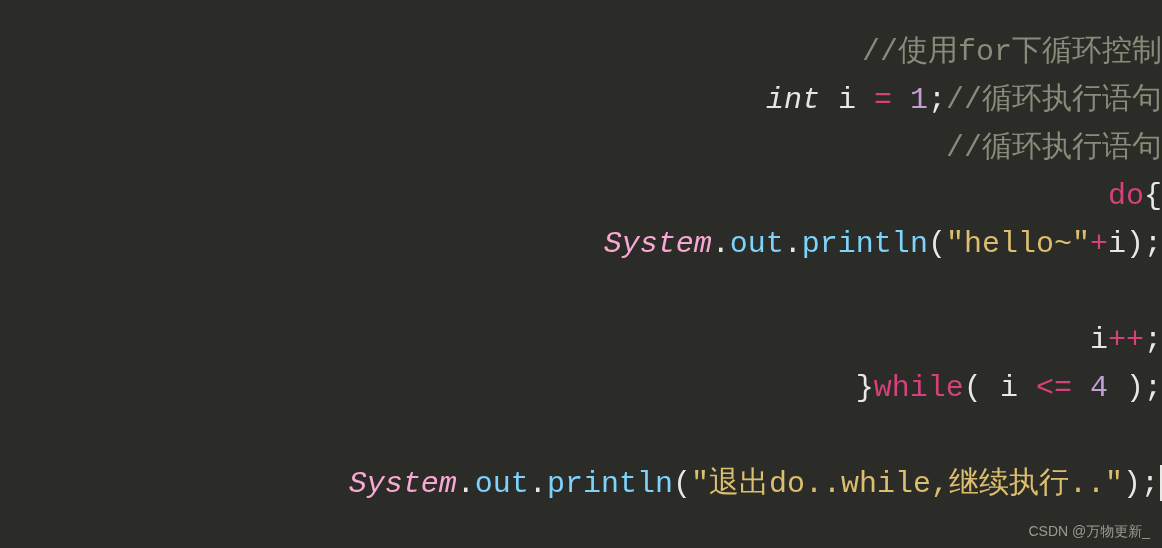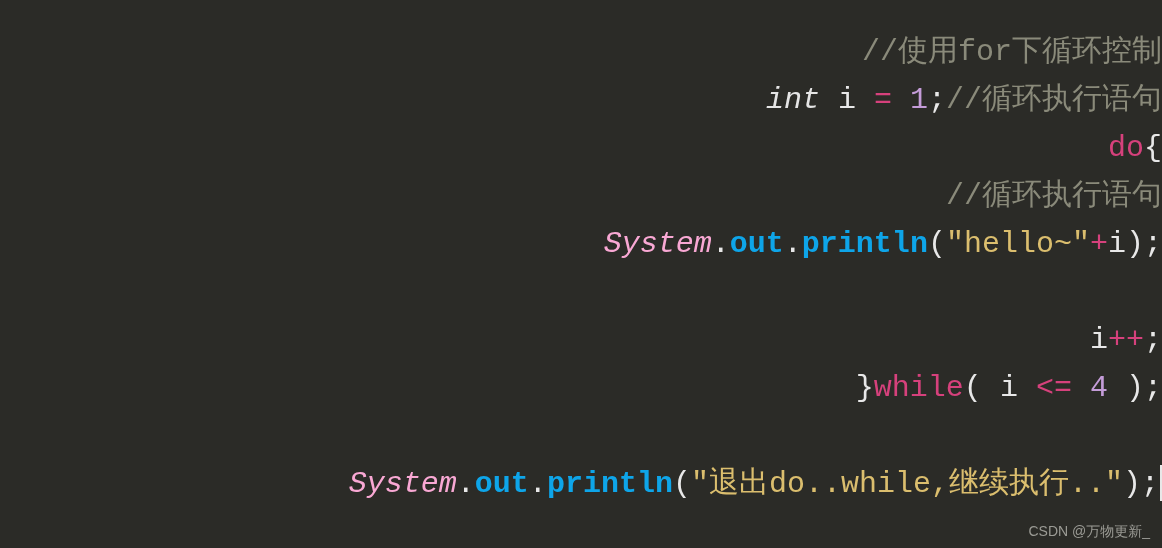--- a/index.html
+++ b/index.html
@@ -22,21 +22,21 @@
       white-space: pre;
       color: #e8e8e8;
       text-align: right;
     }
     .comment { color: #8a8a7a; }
     .type-kw { color: #e5e5e5; font-style: italic; }
     .keyword { color: #d6417c; }
     .operator { color: #d6417c; }
     .number { color: #c49cd8; }
     .class-ref { color: #f9a8d4; font-style: italic; }
-    .method { color: #0ea5e9; font-weight: bold; }
+    .method { color: #7dd3fc; }
     .string { color: #dbbe6e; }
     .punct { color: #e8e8e8; }
     .ident { color: #e8e8e8; }
     .watermark {
       position: absolute;
       bottom: 6px;
       right: 12px;
       color: #9b9b95;
       font-size: 14px;
       font-family: "Microsoft YaHei", sans-serif;
@@ -53,23 +53,23 @@
   </style>
 </head>
 <body>
 
 <div>
 
   <div class="code-line"><span class="comment"><span>//</span><span>使用</span><span>for</span><span>下循环控制</span></span></div>
 
   <div class="code-line"><span class="type-kw">int</span><span class="ident"> i </span><span class="operator">=</span><span> </span><span class="number">1</span><span class="punct">;</span><span class="comment">//循环执行语句</span></div>
 
+  <div class="code-line"><span>    </span><span class="comment">//循环执行语句</span></div>
+
   <div class="code-line"><span class="keyword">do</span><span class="punct">{</span></div>
-
-  <div class="code-line"><span>    </span><span class="comment">//循环执行语句</span></div>
 
   <div class="code-line"><span>    </span><span class="class-ref">System</span><span class="punct">.</span><span class="method">out</span><span class="punct">.</span><span class="method">println</span><span class="punct">(</span><span class="string">"hello~"</span><span class="operator">+</span><span class="ident">i</span><span class="punct">)</span><span class="punct">;</span></div>
 
   <div class="code-line"><span>    </span></div>
 
   <div class="code-line"><span>    </span><span class="ident">i</span><span class="operator">++</span><span class="punct">;</span></div>
 
   <div class="code-line"><span class="punct">}</span><span class="keyword">while</span><span class="punct">(</span><span> </span><span class="ident">i </span><span class="operator">&lt;=</span><span> </span><span class="number">4</span><span> </span><span class="punct">)</span><span class="punct">;</span></div>
 
   <div class="code-line"><span></span>&nbsp;</div>

